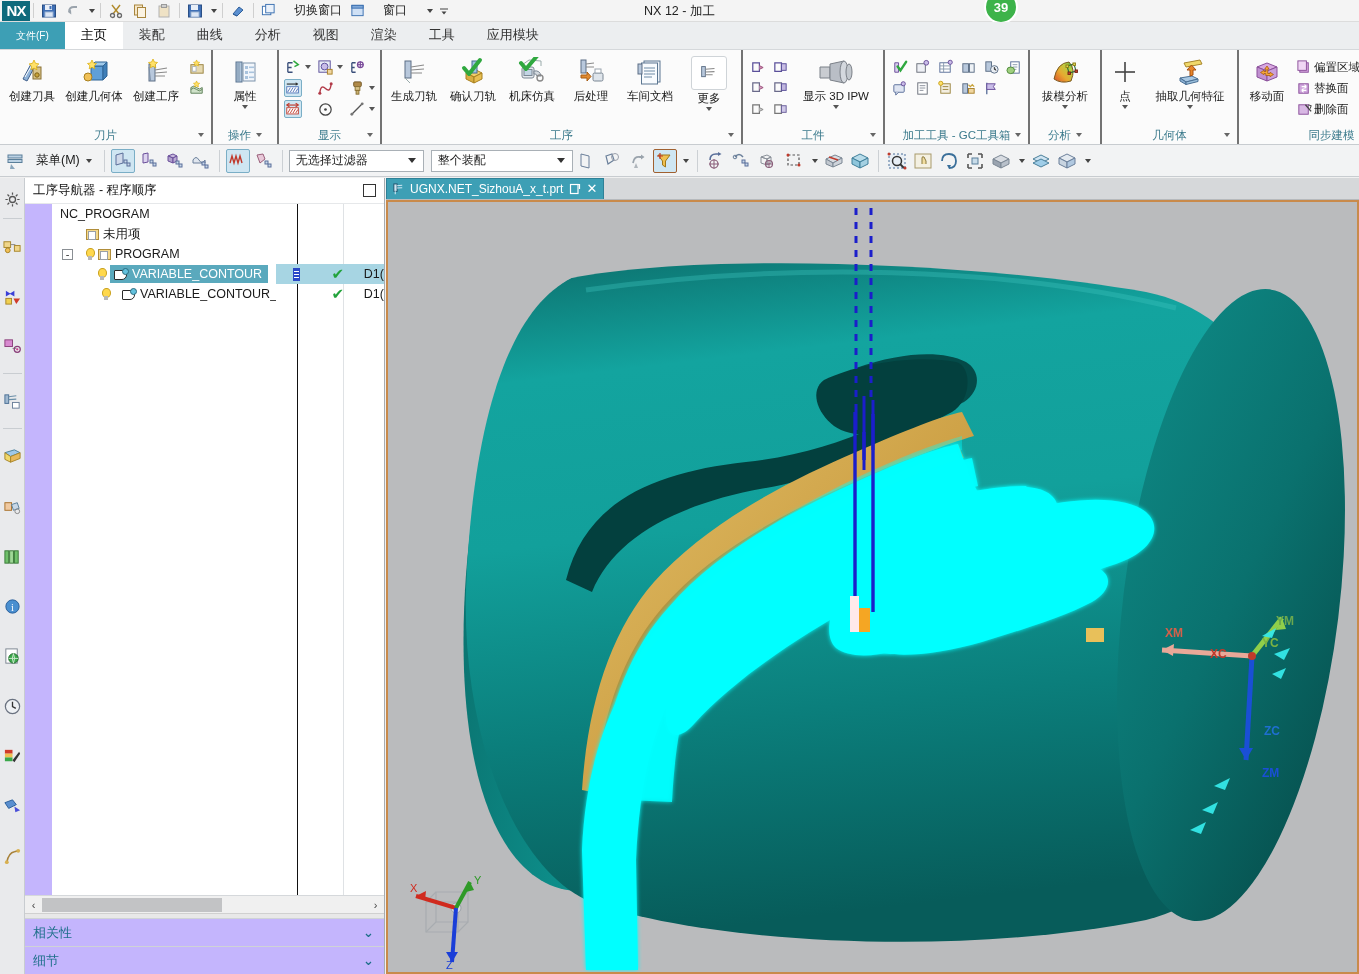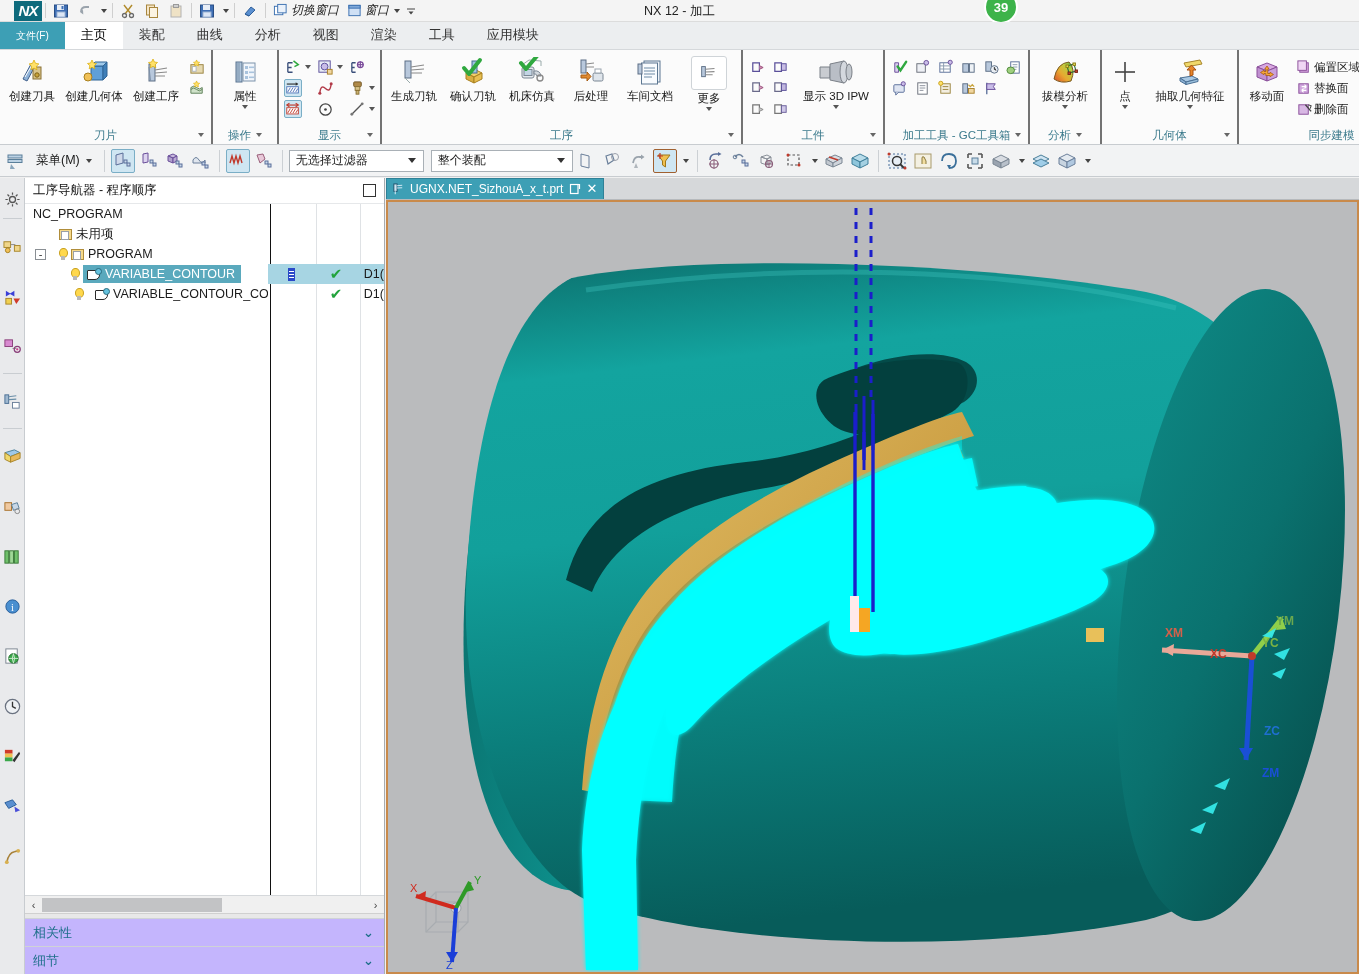--- a/index.html
+++ b/index.html
@@ -12,26 +12,26 @@
     -webkit-font-smoothing: antialiased;
   }
   #app { position:relative; width:1359px; height:974px; }
 
   
   .titlebar {
     position:absolute; left:0; top:0; width:1359px; height:22px;
     background:#f4f4f4; border-bottom:1px solid #dcdcdc;
     display:flex; align-items:center;
   }
-  .qat { display:flex; align-items:center; gap:0px; padding-left:14px;font-style:italic; }
+  .qat { display:flex; align-items:center; gap:0px; padding-left:2px; }
   .qat-btn {
     width:24px; height:20px; display:flex; align-items:center; justify-content:center;
     position:relative;
   }
-  .qat-btn.wide { width:auto; padding:0 4px; gap:3px; }
+  .qat-btn.wide { width:auto; padding:0 4px; gap:18px; }
   .qat-sep { width:1px; height:15px; background:#cfcfcf; margin:0 3px; }
   .qat-label { font-size:12px; color:#222; white-space:nowrap; }
   .caret-s { width:0;height:0;border-left:3px solid transparent;border-right:3px solid transparent;border-top:4px solid #444; margin-left:2px;}
   .nxlogo { width:28px;height:20px; display:flex;align-items:center;justify-content:center;
      font-weight:bold; font-size:15px; color:#fff; background:#0e6a7c; letter-spacing:-1px;}
   .title-center {
     position:absolute; left:0; right:0; top:0; height:22px;
     display:flex; align-items:center; justify-content:center;
     font-size:12.5px; color:#222; pointer-events:none;
   }
@@ -135,21 +135,21 @@
   .nav-pin { width:13px;height:13px;border:1.6px solid #333; }
   .nav-head {
     height:22px; display:flex; background:#f7f8f9; border-bottom:1px solid #c8ccd0;
     font-size:12.5px; color:#111;
   }
   .nh { display:flex; align-items:center; padding-left:8px; border-right:1px solid #d7dadd; }
   .nh.c0{width:245px;}
   .nh.c1{width:46px; justify-content:center; padding-left:0;}
   .nh.c2{width:44px; justify-content:center; padding-left:0;}
   .nh.c3{flex:1; justify-content:flex-start; padding-left:6px;}
-  .nav-body { flex:1; position:relative; overflow:hidden; background:#fff;}
+  .nav-body { flex:1; position:relative; overflow:hidden; background:#fff;margin-left:27px;}
   .trow { height:20px; display:flex; align-items:center; font-size:12.5px; position:relative;}
   .trow.sel .c-name-inner { background:#5aa9bd; color:#fff; }
   .trow.sel .c-tool { background:#a7d5e3; }
   .trow.sel .c-path { background:#a7d5e3; }
   .trow.sel .c-d { background:#a7d5e3; }
   .c-name { width:245px; display:flex; align-items:center; height:20px; overflow:hidden;}
   .c-name-inner{ display:flex;align-items:center; gap:4px; height:18px; padding-right:6px;}
   .c-tool { width:46px;height:20px; display:flex;align-items:center;justify-content:center;}
   .c-path { width:44px;height:20px; display:flex;align-items:center;justify-content:center;}
   .c-d { flex:1; height:20px; display:flex; align-items:center; padding-left:6px;}

